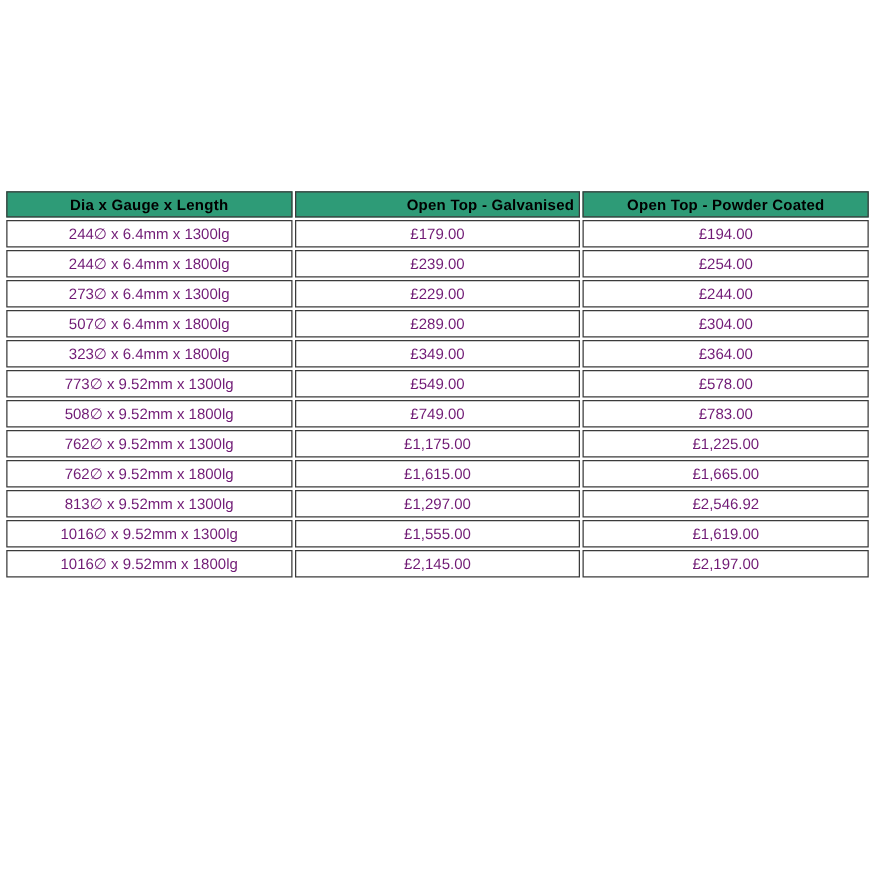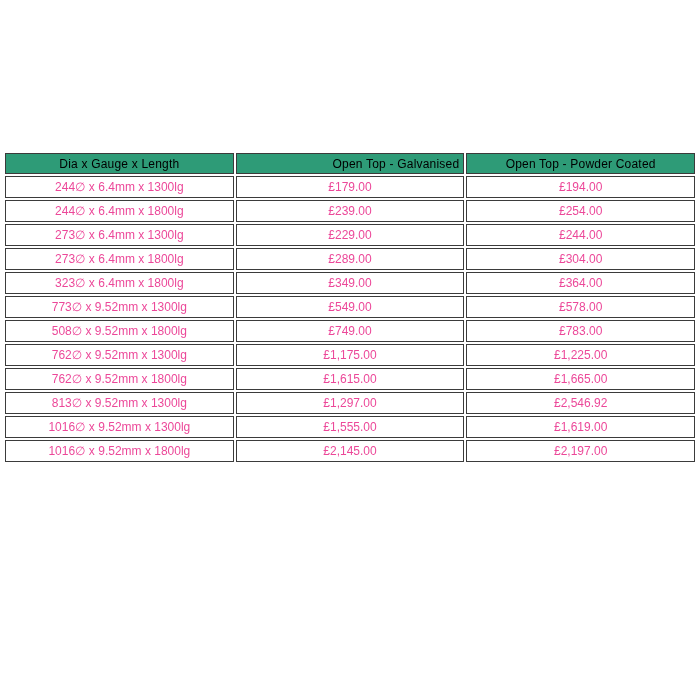--- a/index.html
+++ b/index.html
@@ -34,26 +34,26 @@
     font-size: 12px;
     height: 20px;
     padding: 0 4px;
     background: #ffffff;
     white-space: nowrap;
     overflow: hidden;
   }
   table.price-table th {
     background: #2E9B77;
     color: #000000;
-    font-weight: normal;
+    font-weight: bold;
     height: 19px;
     letter-spacing: 0.2px;
   }
   table.price-table td {
-    color: #ec4899;
+    color: #701a75;
   }
 </style>
 </head>
 <body>
 
 <div class="table-wrap">
   <table class="price-table">
     <thead>
       <tr>
         <th style="background: rgb(46, 155, 119);">Dia x Gauge x Length</th>
@@ -72,21 +72,21 @@
           <td>244∅ x 6.4mm x 1800lg</td>
           <td>£239.00</td>
           <td>£254.00</td>
         </tr>
         <tr>
           <td>273∅ x 6.4mm x 1300lg</td>
           <td>£229.00</td>
           <td>£244.00</td>
         </tr>
         <tr>
-          <td>273∅ x 6.4mm x 1800lg</td>
+          <td>507∅ x 6.4mm x 1800lg</td>
           <td>£289.00</td>
           <td>£304.00</td>
         </tr>
         <tr>
           <td>323∅ x 6.4mm x 1800lg</td>
           <td>£349.00</td>
           <td>£364.00</td>
         </tr>
         <tr>
           <td>773∅ x 9.52mm x 1300lg</td>

